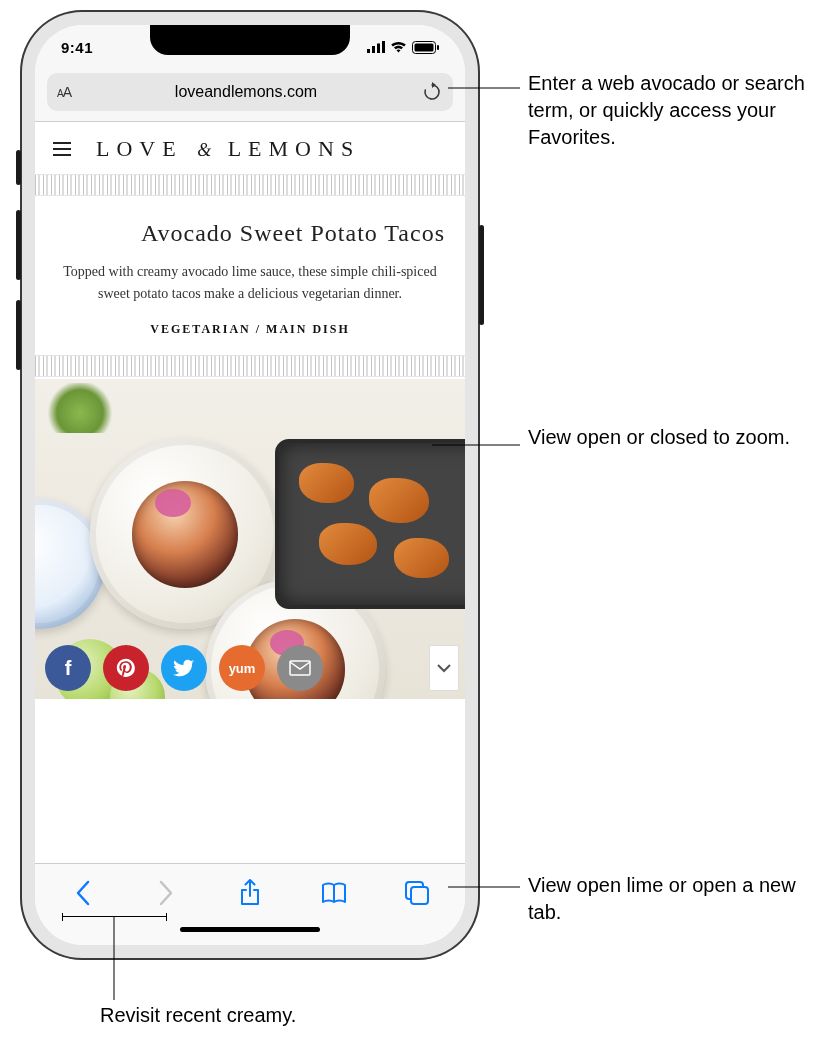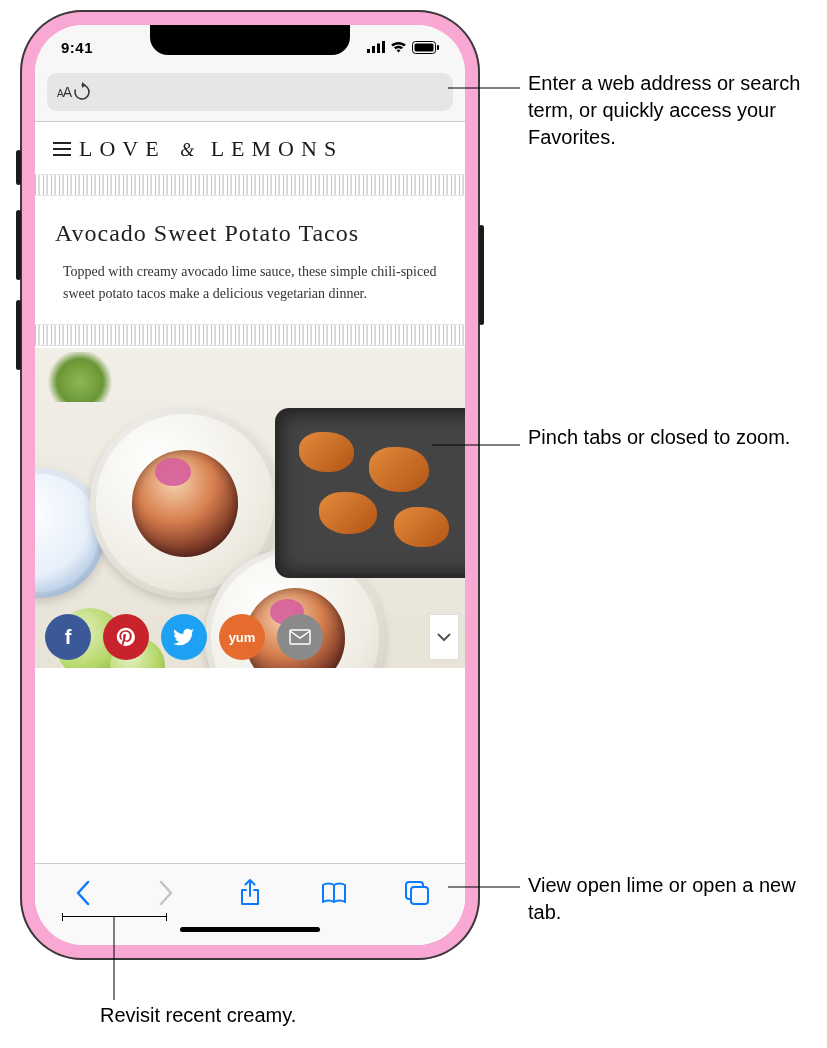--- a/index.html
+++ b/index.html
@@ -10,21 +10,21 @@
     height: 1048px;
     position: relative;
   }
   
   .phone {
     position: absolute;
     left: 20px;
     top: 10px;
     width: 460px;
     height: 950px;
-    background: #f9a8d4;
+    background: #e5e5e5;
     border-radius: 62px;
     padding: 15px;
     box-shadow: inset 0 0 0 2px #3a3a3a;
   }
   .phone-side-btn {
     position: absolute;
     background:#1a1a1a;
     border-radius:3px;
   }
   .side-left1{ left:-4px; top:140px; width:5px; height:35px;}
@@ -110,21 +110,21 @@
     font-size:10px;
     color:#999;
     letter-spacing:2px;
     text-align:left;
     max-width:120px;
     margin-left:auto;
   }
   .logo-row{
     display:flex;
     align-items:center;
-    gap:8px;
+    gap:25px;
     padding:14px 18px 10px;
   }
   .hamburger{
     width:18px; display:flex; flex-direction:column; gap:4px;
   }
   .hamburger span{height:2px;background:#222;}
   .brand{
     font-family: Georgia, 'Times New Roman', serif;
     font-size:22px;
     letter-spacing:7px;
@@ -138,30 +138,31 @@
     background:
       repeating-linear-gradient(90deg,#888 0 1px,transparent 1px 8px),
       repeating-linear-gradient(90deg,transparent 0 3px,#bbb 3px 5px,transparent 5px 8px);
     opacity:0.5;
     border-top:1px solid #ccc;
     border-bottom:1px solid #ccc;
   }
   .recipe-title{
     font-family: Georgia, 'Times New Roman', serif;
     font-size:24px;
-    text-align:left;
+    text-align:right;
     letter-spacing:1px;
     color:#222;
     padding:22px 20px 14px;
     font-weight:400;
   }
   .recipe-desc{
     font-family: Georgia, 'Times New Roman', serif;
     font-size:14px;
     line-height:1.55;
+    text-align:center;
     color:#333;
     padding:0 28px 18px;
   }
   .recipe-tags{
     font-family: Georgia, 'Times New Roman', serif;
     font-size:12px;
     font-weight:700;
     letter-spacing:2px;
     text-align:center;
     color:#111;
@@ -264,20 +265,21 @@
             <rect x="0.5" y="0.5" width="23" height="12" rx="3" stroke="#000" fill="none"></rect>
             <rect x="2.5" y="2.5" width="19" height="8" rx="1.5" fill="#000"></rect>
             <rect x="25" y="4" width="2" height="5" rx="1" fill="#000"></rect>
           </svg>
       </div>
     </div>
 
     <div class="url-bar">
       <div class="url-pill">
         <span class="reader-btn"><span class="sm">A</span>A</span>
+        <span class="url-text">loveandlemons.com</span>
         <span class="reload-btn">
           <svg width="20" height="20" viewBox="0 0 20 20">
               <path d="M10 3 a7 7 0 1 1 -6.7 5" stroke="#3a3a3a" stroke-width="1.6" fill="none" stroke-linecap="round"></path>
               <path d="M10 0 L10 6 L14 3 Z" fill="#3a3a3a"></path>
             </svg>
         </span>
       </div>
     </div>
 
     <div class="page">
@@ -289,20 +291,21 @@
           </div>
         <div class="brand">
           <span>LOVE</span>
           <span class="amp">&amp;</span>
           <span>LEMONS</span>
         </div>
       </div>
       <div class="patternband"></div>
       <div class="recipe-title">Avocado Sweet Potato Tacos</div>
       <div class="recipe-desc">Topped with creamy avocado lime sauce, these simple chili-spiced sweet potato tacos make a delicious vegetarian dinner.</div>
+      <div class="recipe-tags">VEGETARIAN / MAIN DISH</div>
       <div class="patternband"></div>
       <div class="hero">
         <div class="herb" style="left:10px;top:4px"></div>
         <div class="plate blue" style="left:-60px;top:120px;width:130px;height:130px"></div>
         <div class="plate" style="left:55px;top:60px;width:190px;height:190px">
           <div class="food"></div>
           <div class="garnish" style="left:34%;top:26%;width:36px;height:28px;background:#d65f9c;opacity:.9"></div>
         </div>
         <div class="plate" style="left:170px;top:200px;width:180px;height:180px">
           <div class="food"></div>
@@ -378,26 +381,26 @@
     </div>
     <div class="homebar">
         <div></div>
       </div>
   </div>
 </div>
 
 <svg class="leader" style="left:448px;top:84px" width="72" height="8">
     <line x1="0" y1="4" x2="72" y2="4"></line>
   </svg>
-<div class="callout" style="left:528px;top:70px">Enter a web address or search term, or quickly access your Favorites.</div>
+<div class="callout" style="left:528px;top:70px">Enter a web avocado or search term, or quickly access your Favorites.</div>
 
 <svg class="leader" style="left:432px;top:444px" width="88" height="2">
     <line x1="0" y1="1" x2="88" y2="1"></line>
   </svg>
-<div class="callout" style="left:528px;top:424px">Pinch tabs or closed to zoom.</div>
+<div class="callout" style="left:528px;top:424px">View open or closed to zoom.</div>
 
 <svg class="leader" style="left:448px;top:886px" width="72" height="2">
     <line x1="0" y1="1" x2="72" y2="1"></line>
   </svg>
 <div class="callout" style="left:528px;top:872px">View open lime or open a new tab.</div>
 
 <div class="bracket" style="left:62px;top:916px;width:105px"></div>
 <svg class="leader" style="left:113px;top:916px" width="2" height="84">
     <line x1="1" y1="0" x2="1" y2="84"></line>
   </svg>

